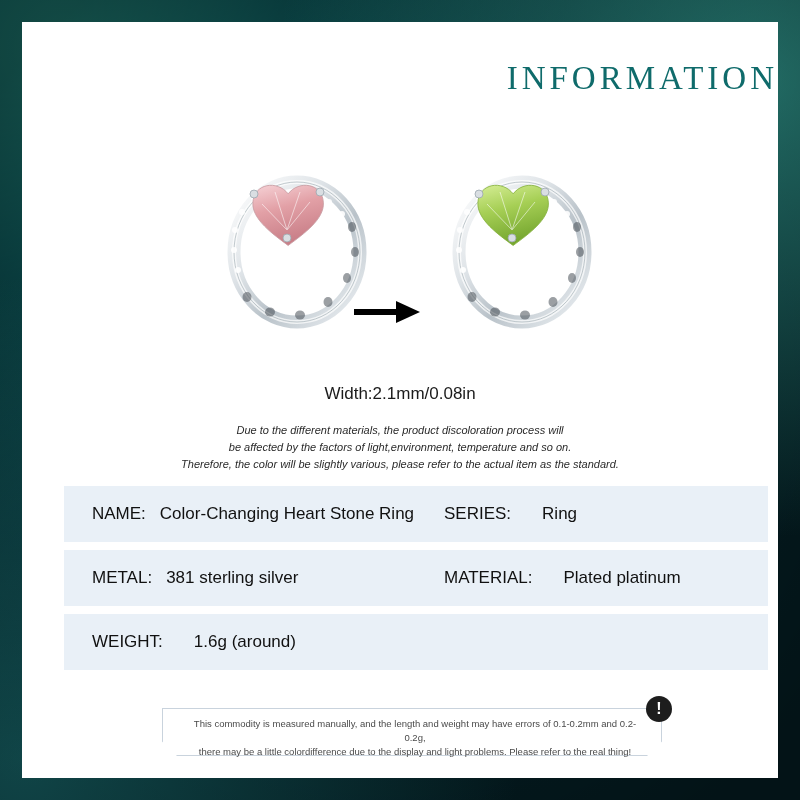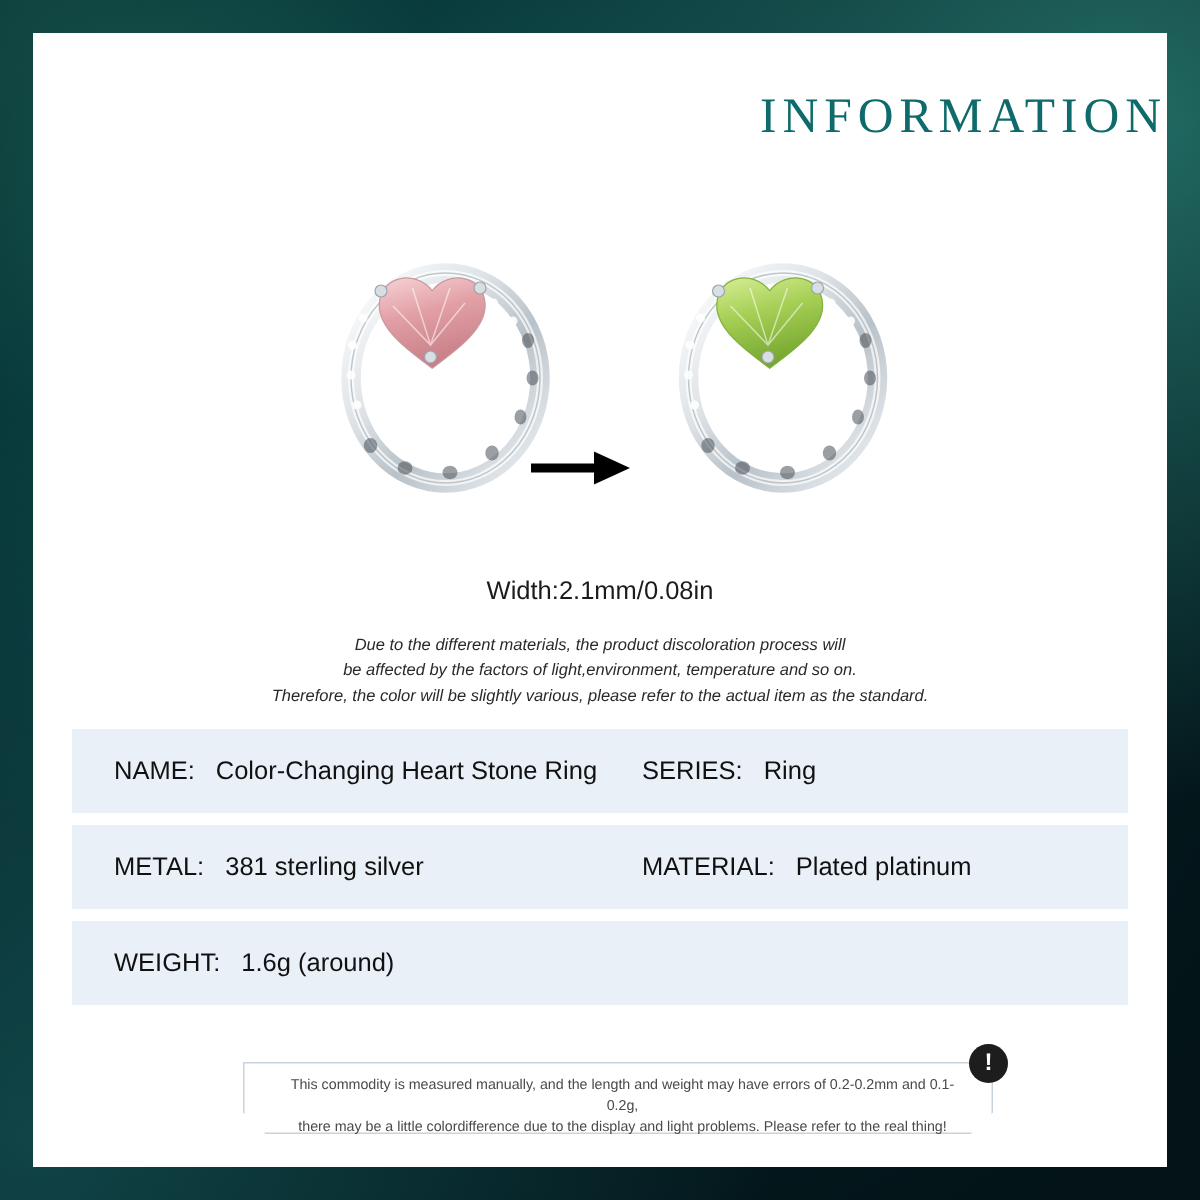--- a/index.html
+++ b/index.html
@@ -111,40 +111,40 @@
     text-align: center;
     font-size: 11px;
     line-height: 17px;
     color: #2a2a2a;
     font-style: italic;
   }
 
   
   .spec-table {
     position: absolute;
-    left: 26px;
+    left: 42px;
     top: 464px;
     width: 704px;
   }
   .spec-row {
     display: flex;
     align-items: center;
     height: 56px;
     margin-bottom: 8px;
     background: #e9f0f7;
     padding: 0 0 0 28px;
     box-sizing: border-box;
   }
   .spec-row.alt { background: #e9f0f7; }
   .cell {
     display: flex;
     align-items: baseline;
   }
   .cell-left { width: 352px; }
-  .cell-right { flex: 1; }
+  .cell-right { flex: 1; gap: 17px; }
   .lbl {
     font-size: 17px;
     color: #111;
     white-space: nowrap;
   }
   .val {
     font-size: 17px;
     color: #111;
     margin-left: 14px;
     white-space: nowrap;
@@ -351,20 +351,20 @@
         <div class="cell cell-right">
           <span class="lbl">WEIGHT:</span>
           <span class="val">1.6g (around)</span>
         </div>
       </div>
     </div>
 
     <div class="footer-note">
       <div class="footer-box"></div>
       <div class="footer-text">
-        <div>This commodity is measured manually, and the length and weight may have errors of 0.2-0.2mm and 0.1-0.2g,</div>
+        <div>This commodity is measured manually, and the length and weight may have errors of 0.1-0.2mm and 0.2-0.2g,</div>
         <div>there may be a little colordifference due to the display and light problems. Please refer to the real thing!</div>
       </div>
       <div class="excl-badge">!</div>
     </div>
 
   </div>
 </div>
 
 </body></html>

